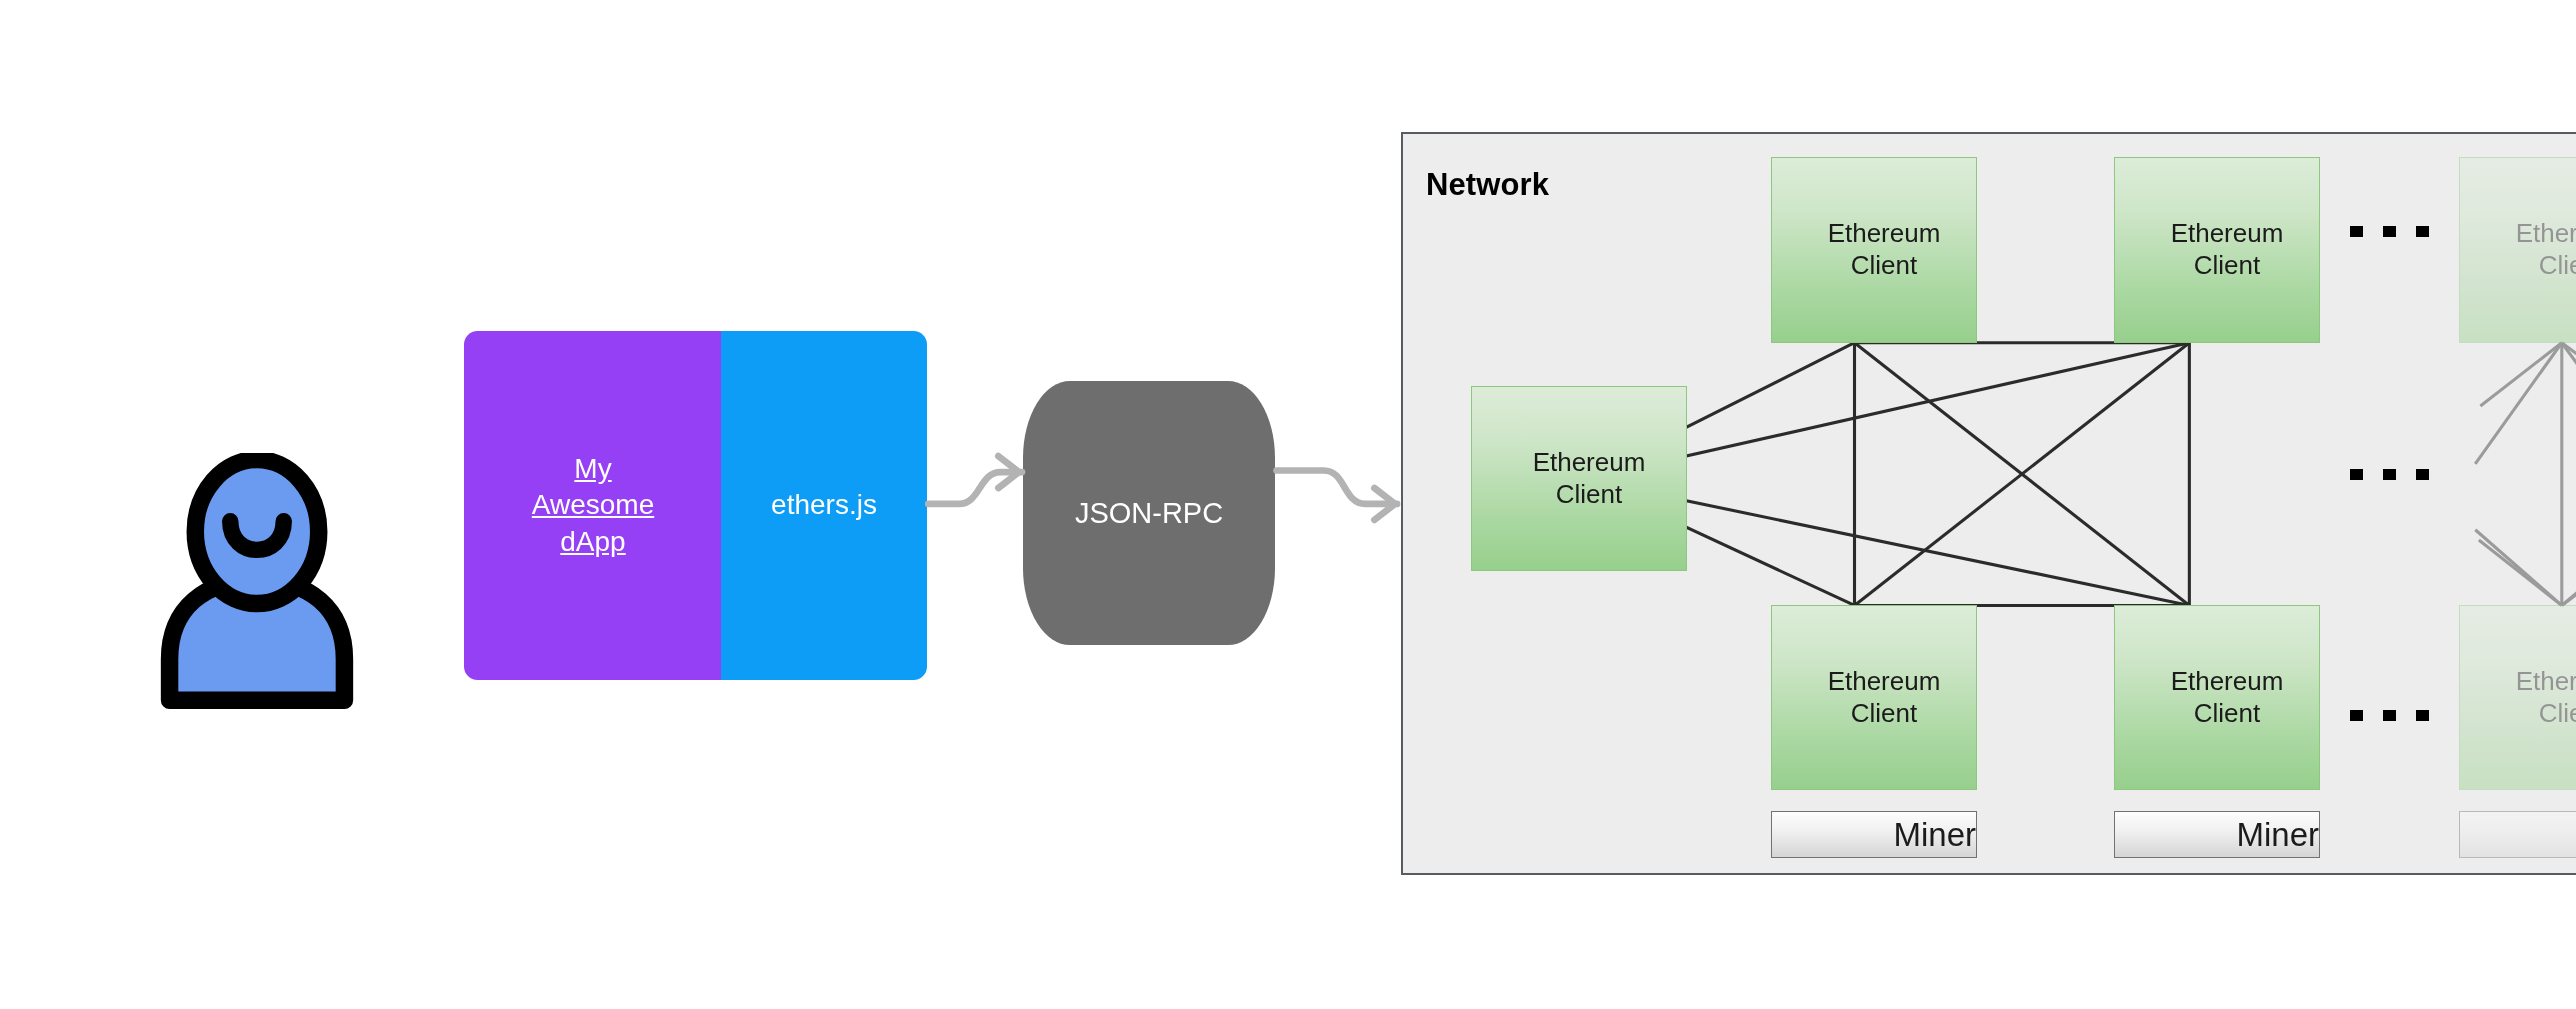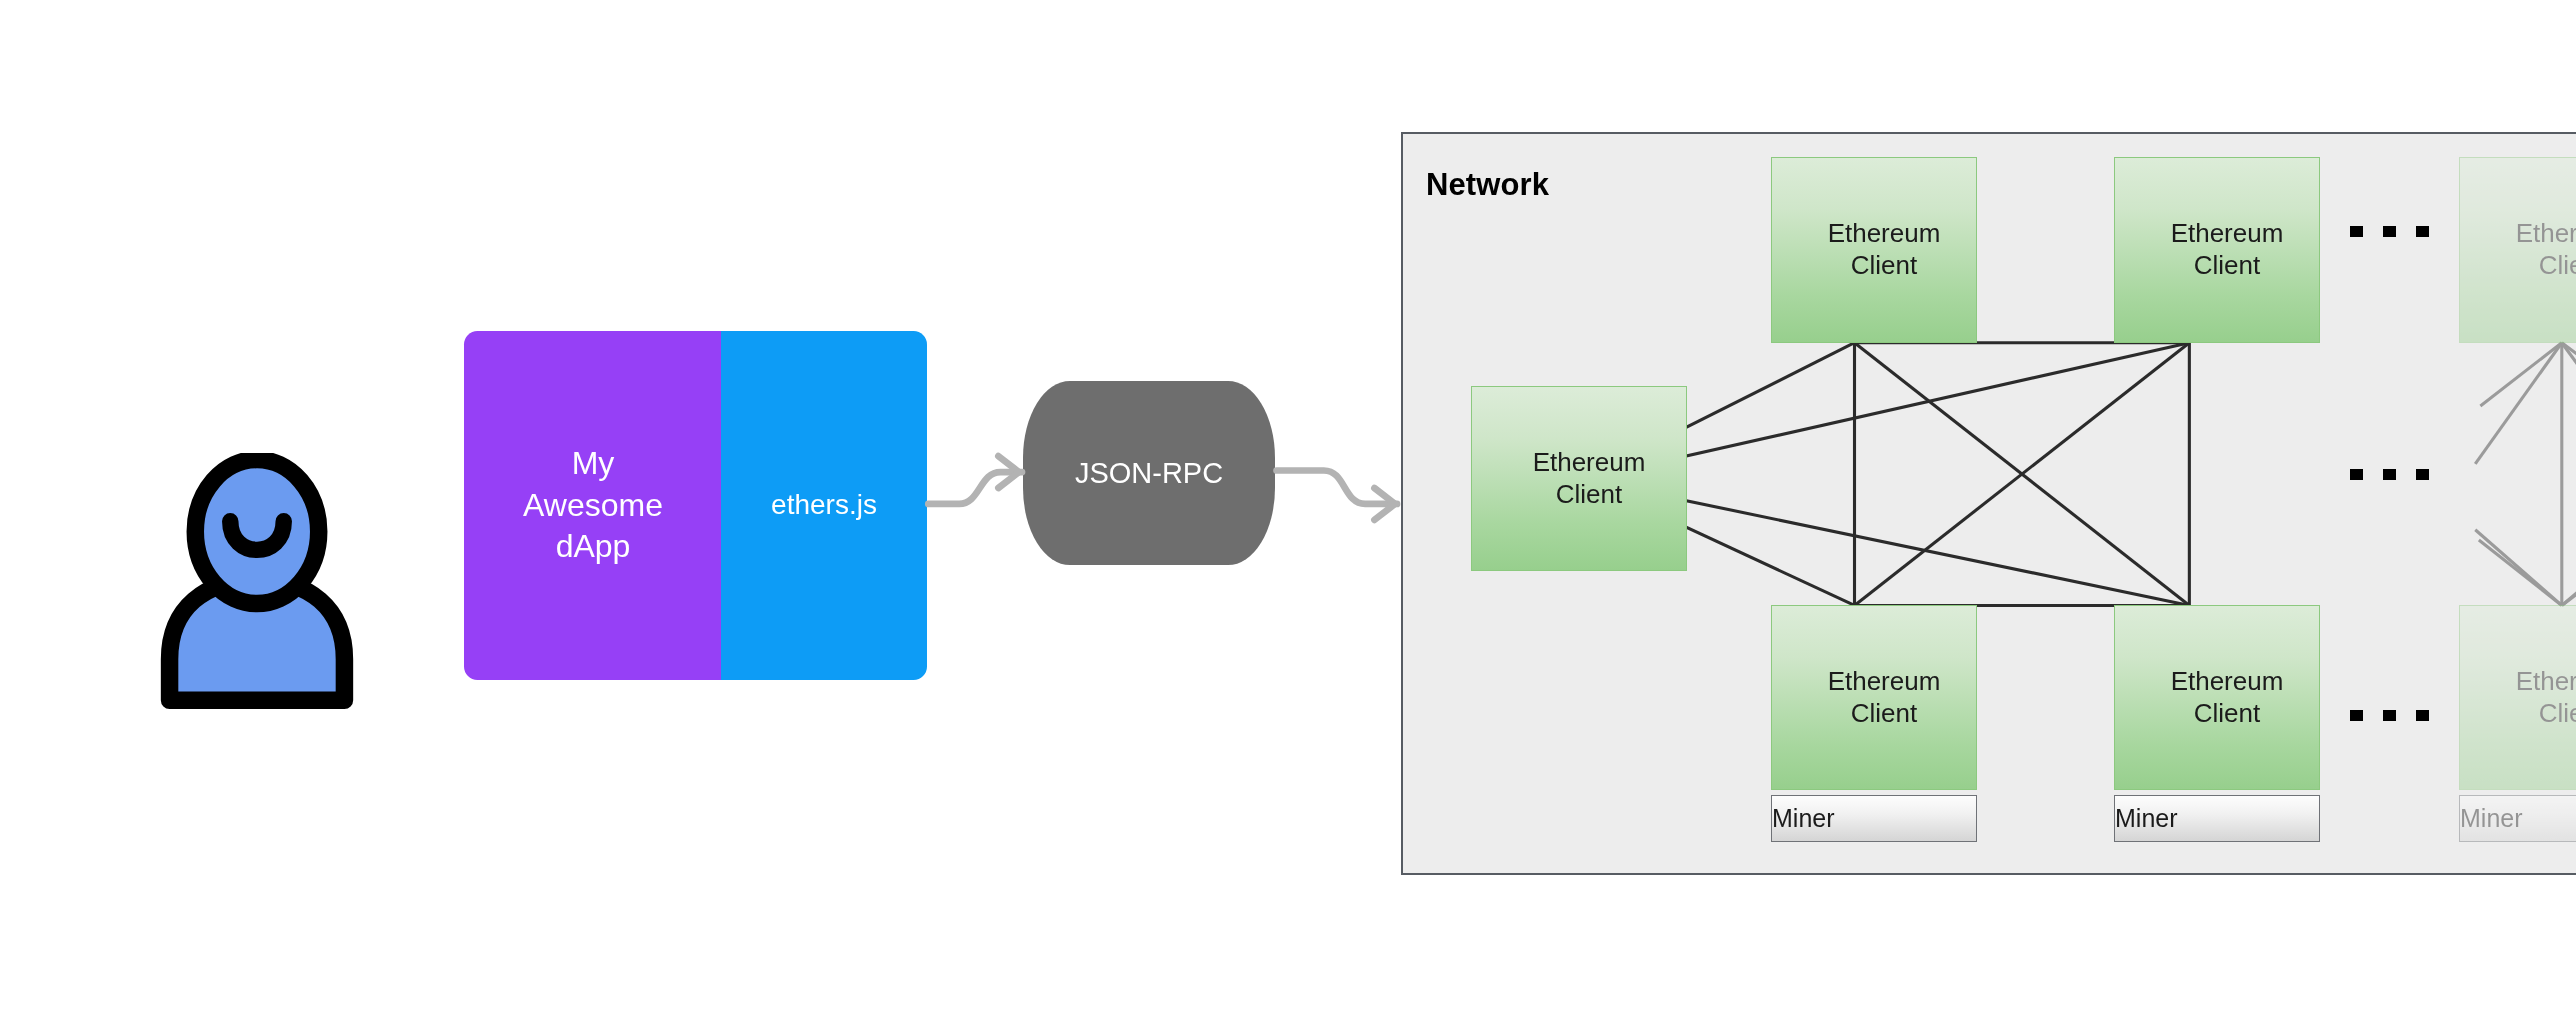--- a/index.html
+++ b/index.html
@@ -8,49 +8,49 @@
        font-family:"Liberation Sans","DejaVu Sans",sans-serif;}
   #stage{position:absolute;left:0;top:0;width:2994px;height:1010px;}
 
   
   #user-actor{position:absolute;left:149px;top:453px;width:216px;height:258px;}
 
   
   .appbox{position:absolute;display:flex;align-items:center;justify-content:center;
           text-align:center;color:#ffffff;line-height:1.30;}
   #dapp-box{left:464px;top:331px;width:258px;height:349px;
-            background:#9640f6;border-radius:13.4px 0 0 13.4px;font-size:32px;}
+            background:#9640f6;border-radius:13.4px 0 0 13.4px;font-size:28px;text-decoration:underline;}
   #ethers-box{left:721px;top:331px;width:206px;height:349px;
             background:#0d9cf6;border-radius:0 13.4px 13.4px 0;font-size:28px;}
   #dapp-label{padding:0 14.4px;white-space:pre-line;}
   #ethers-label{padding:0 8.2px;}
 
   
-  #jsonrpc-node{position:absolute;left:1023px;top:381px;width:252px;height:184px;
+  #jsonrpc-node{position:absolute;left:1023px;top:381px;width:252px;height:264px;
        background:#6e6e6e;border-radius:47px/77px;
        display:flex;align-items:center;justify-content:center;
        color:#ffffff;font-size:29px;}
 
   
   #network-box{position:absolute;left:1401px;top:132px;width:1461px;height:743px;
       background:#ededed;border:2.6px solid #575c63;box-sizing:border-box;}
   #network-title{position:absolute;left:1426px;top:155px;font-size:31px;
       font-weight:bold;color:#000000;letter-spacing:0.1px;margin-top:12px;}
 
   
   .eth-node{position:absolute;box-sizing:border-box;
      background:linear-gradient(180deg,#dcecd8 0%,#cfe6c9 28%,#a8d79f 75%,#97cf8d 100%);
      border:1.5px solid #8cc97f;
      display:flex;align-items:center;justify-content:center;text-align:center;
      color:#1b1b1b;font-size:26px;line-height:1.22;white-space:pre-line;padding-left:20px;}
   .miner-box{position:absolute;box-sizing:border-box;
      background:linear-gradient(180deg,#fdfdfd 0%,#f1f1f1 40%,#d5d5d5 100%);
      border:1.5px solid #6f7277;
-     display:flex;align-items:center;justify-content:flex-start;
-     color:#1b1b1b;font-size:25px;}
+     display:flex;align-items:center;justify-content:flex-end;
+     color:#1b1b1b;font-size:33px;margin-top:16px;}
   .ghost{opacity:.42;}
 
   
   .dots{position:absolute;display:flex;gap:19.6px;align-items:center;}
   .dots i{display:block;width:13.4px;height:11.3px;background:#000000;}
 
   
   svg.overlay{position:absolute;left:0;top:0;width:2994px;height:1010px;
               pointer-events:none;overflow:visible;}
 </style>

